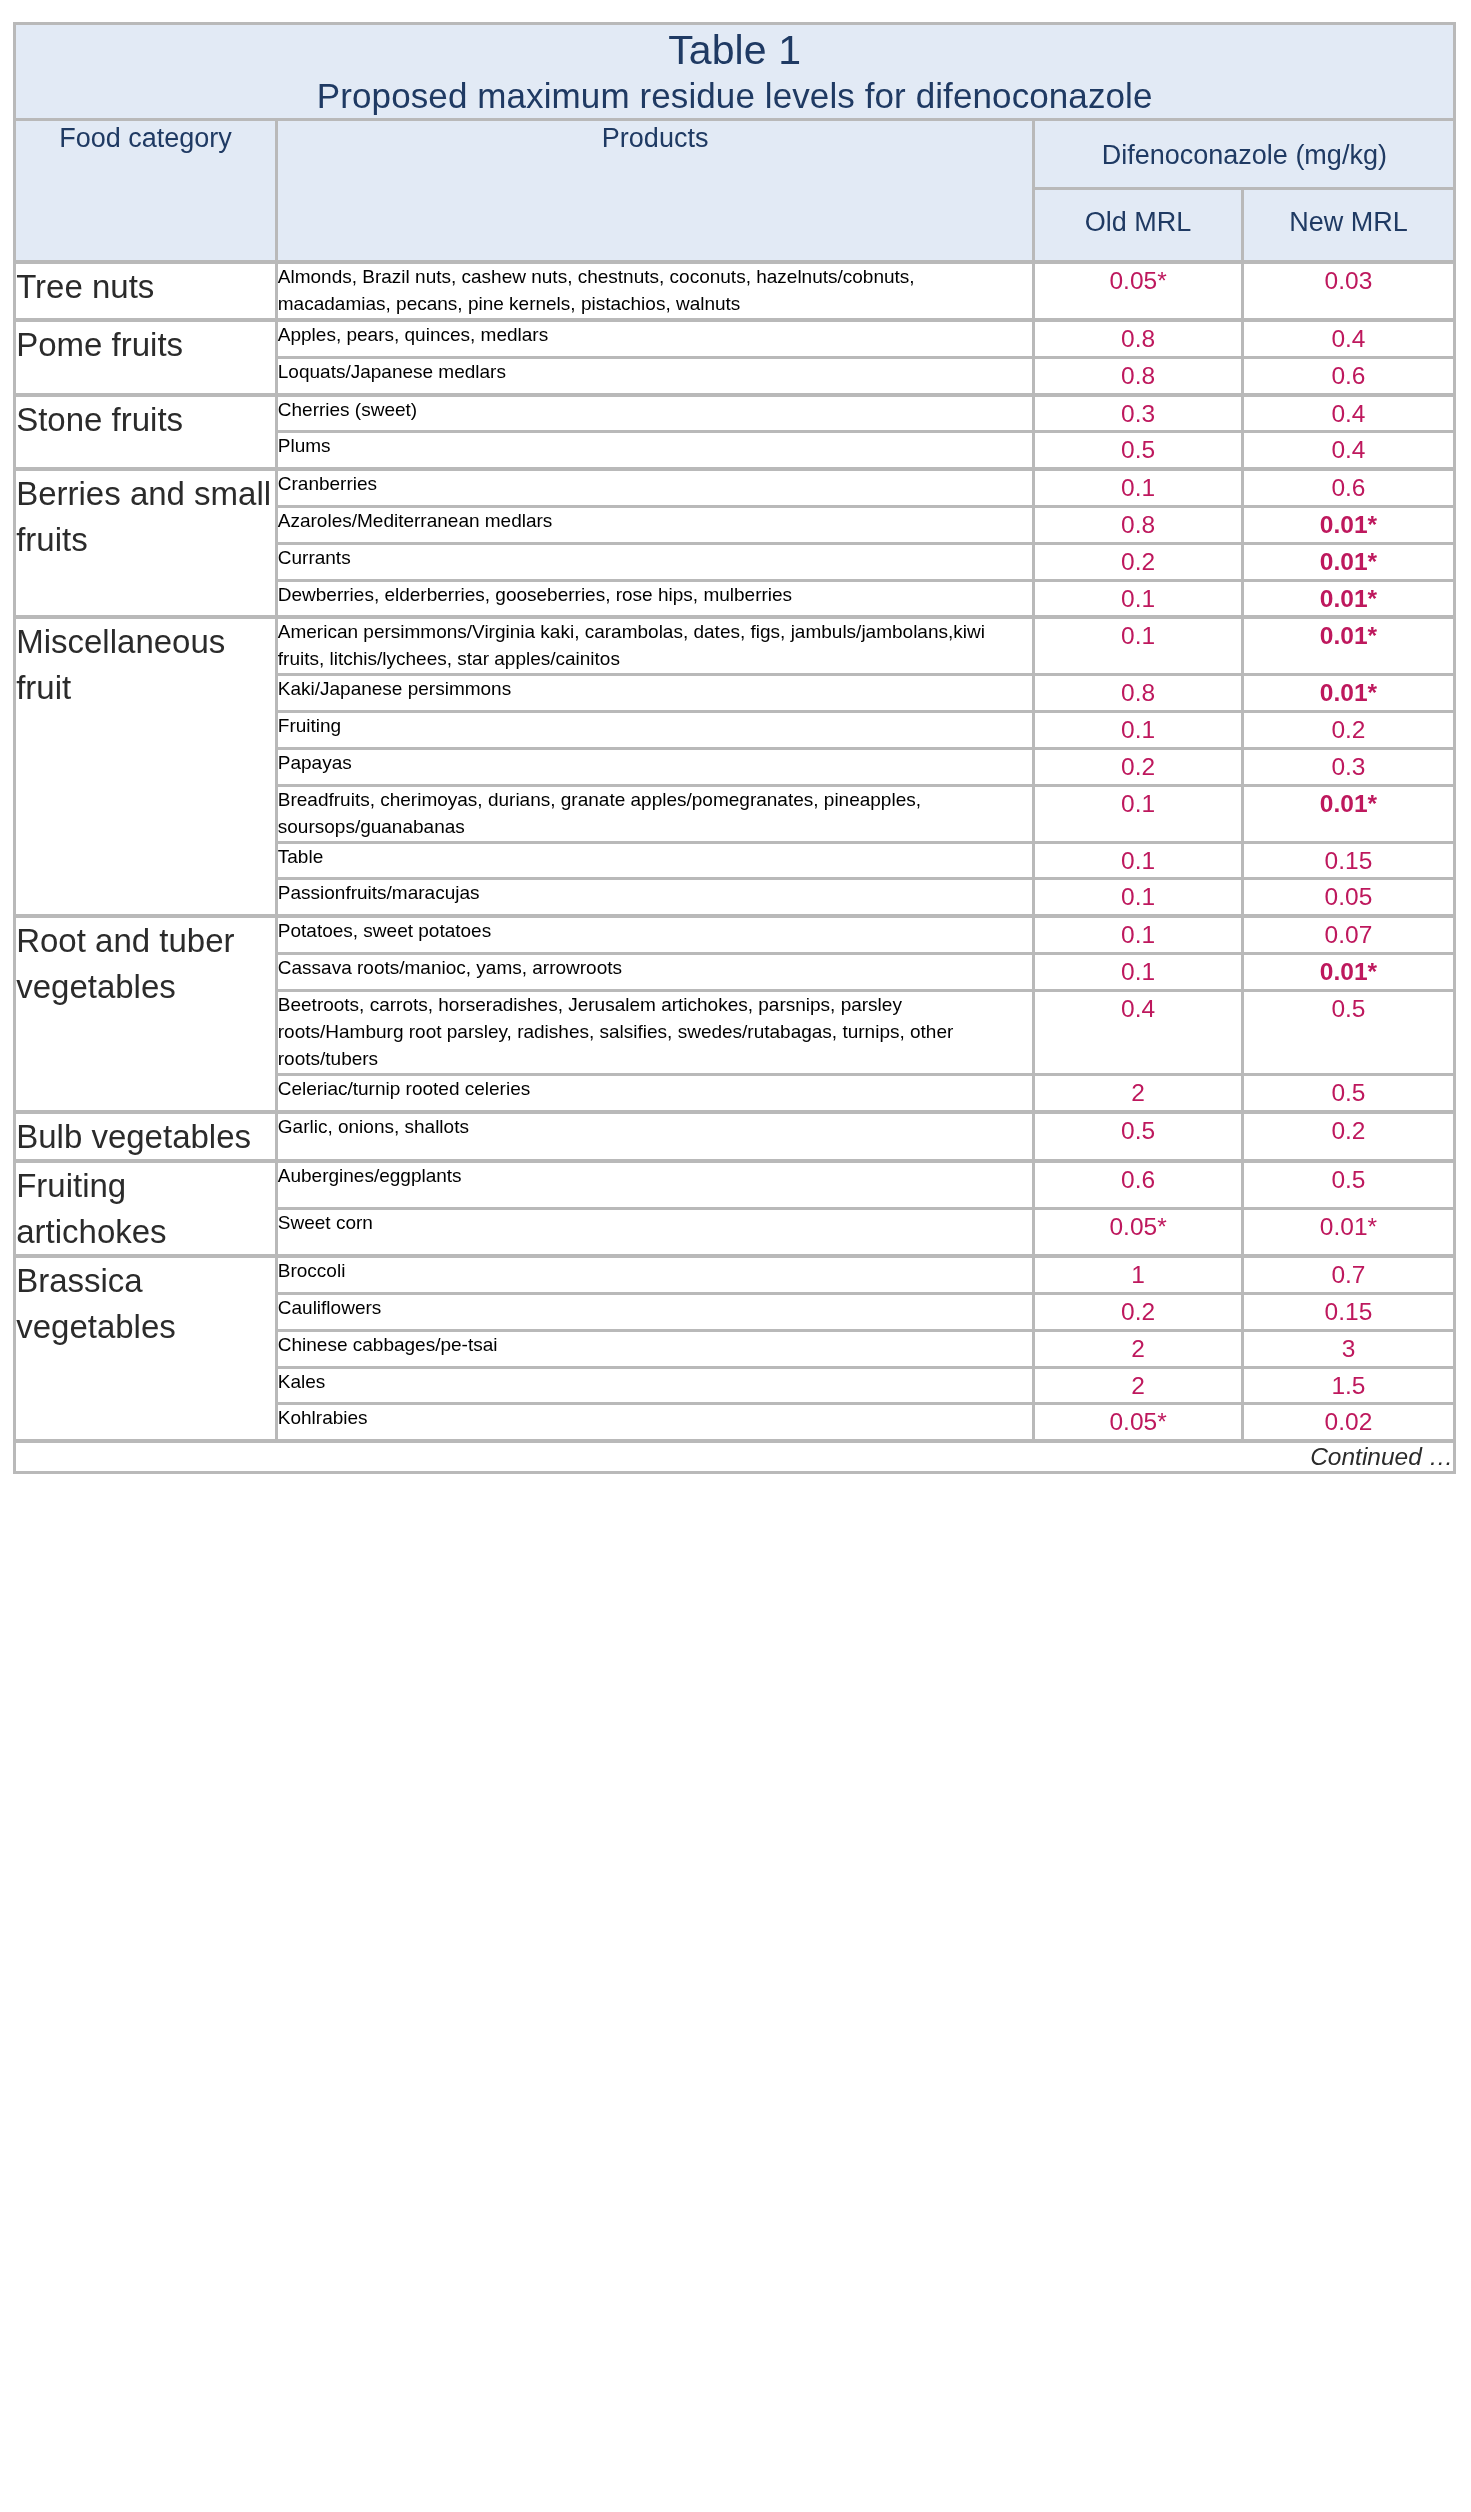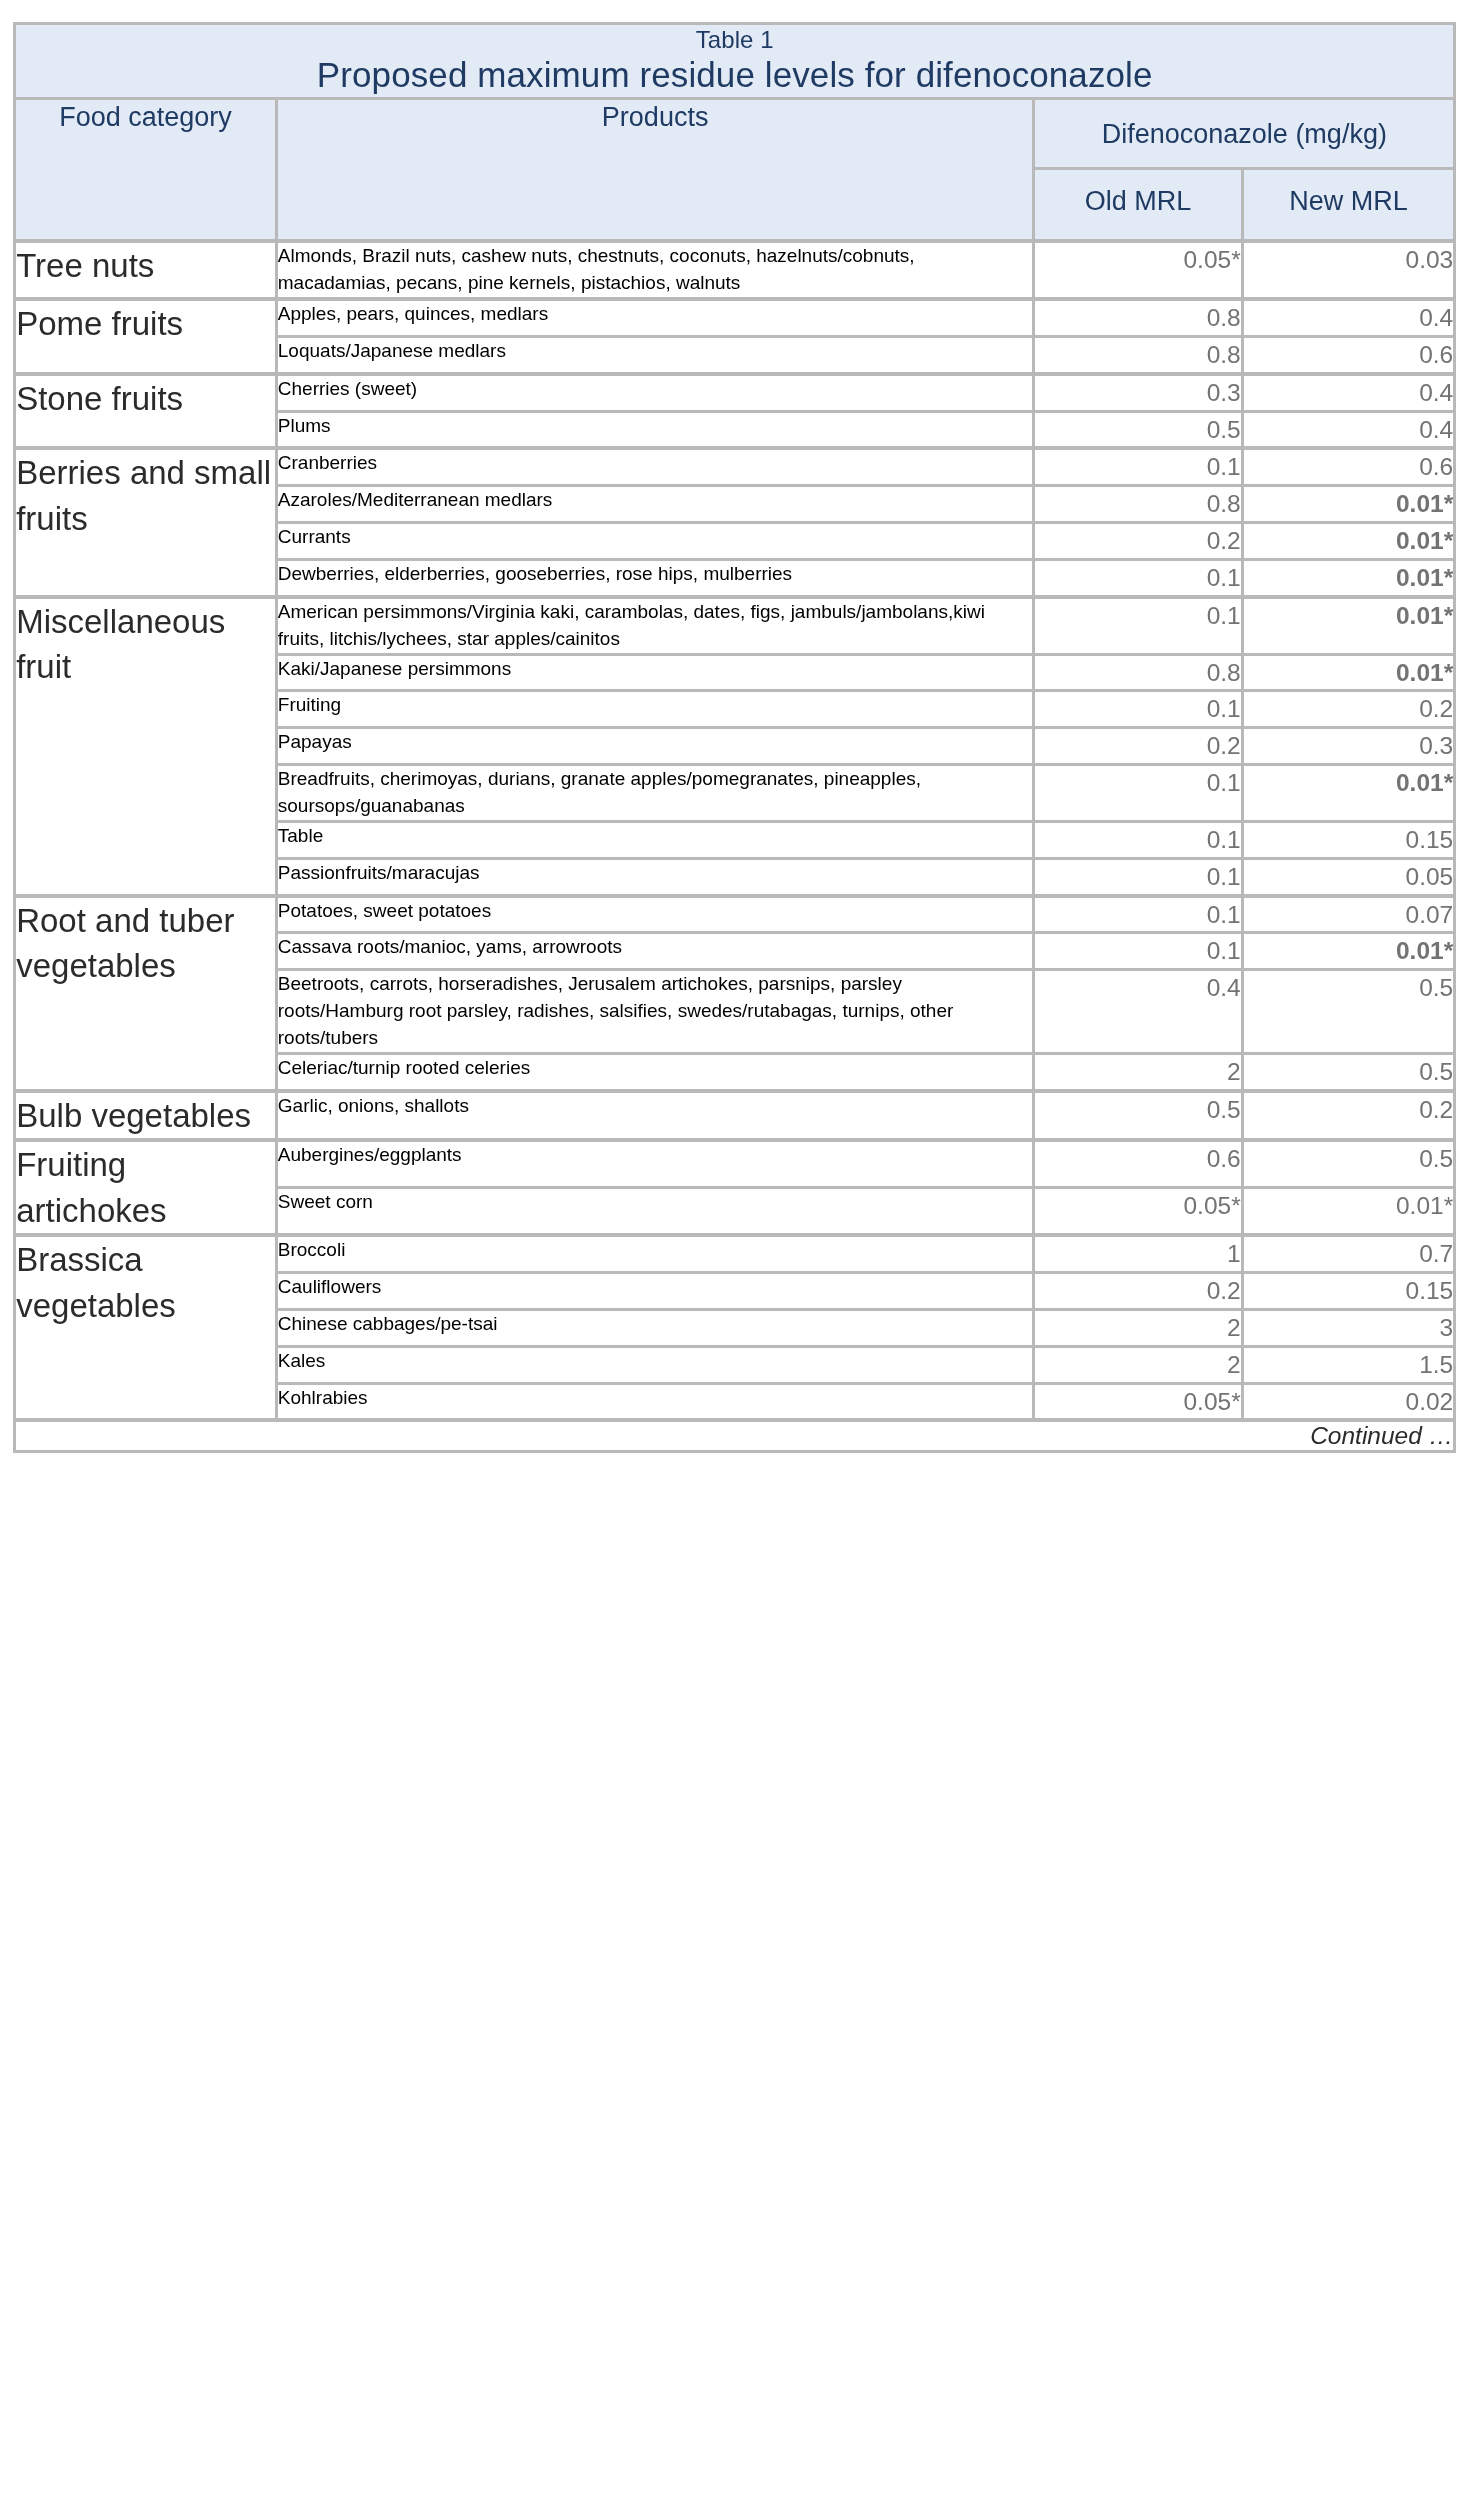--- a/index.html
+++ b/index.html
@@ -39,21 +39,21 @@
 
   
   .title-cell {
     background: #e2eaf5 !important;
     text-align: center;
     color: #1f3a63;
     padding: 20px 13.2px 22.5px 13.2px;
     border-bottom: 3.3px solid #b9b9b9;
   }
   .title-line1 {
-    font-size: 24px;
+    font-size: 41px;
     line-height: 1.22;
     font-weight: 400;
     letter-spacing: 0.1px;
   }
   .title-line2 {
     font-size: 35px;
     line-height: 1.22;
     font-weight: 400;
     letter-spacing: 0.1px;
   }
@@ -88,22 +88,22 @@
   }
   .prod-cell {
     font-size: 19px;
     color: #000000;
     padding: 14.6px 17px 14.6px 16px;
     line-height: 1.42;
     vertical-align: top;
   }
   .val-cell {
     font-size: 24.5px;
-    color: #737373;
-    text-align: right;
+    color: #be185d;
+    text-align: center;
     padding: 14.6px 5.3px 14.6px 5.3px;
     line-height: 1.38;
     vertical-align: top;
   }
   .val-cell.bold {
     font-weight: bold;
   }
 
   
   tr.group-start > td {

